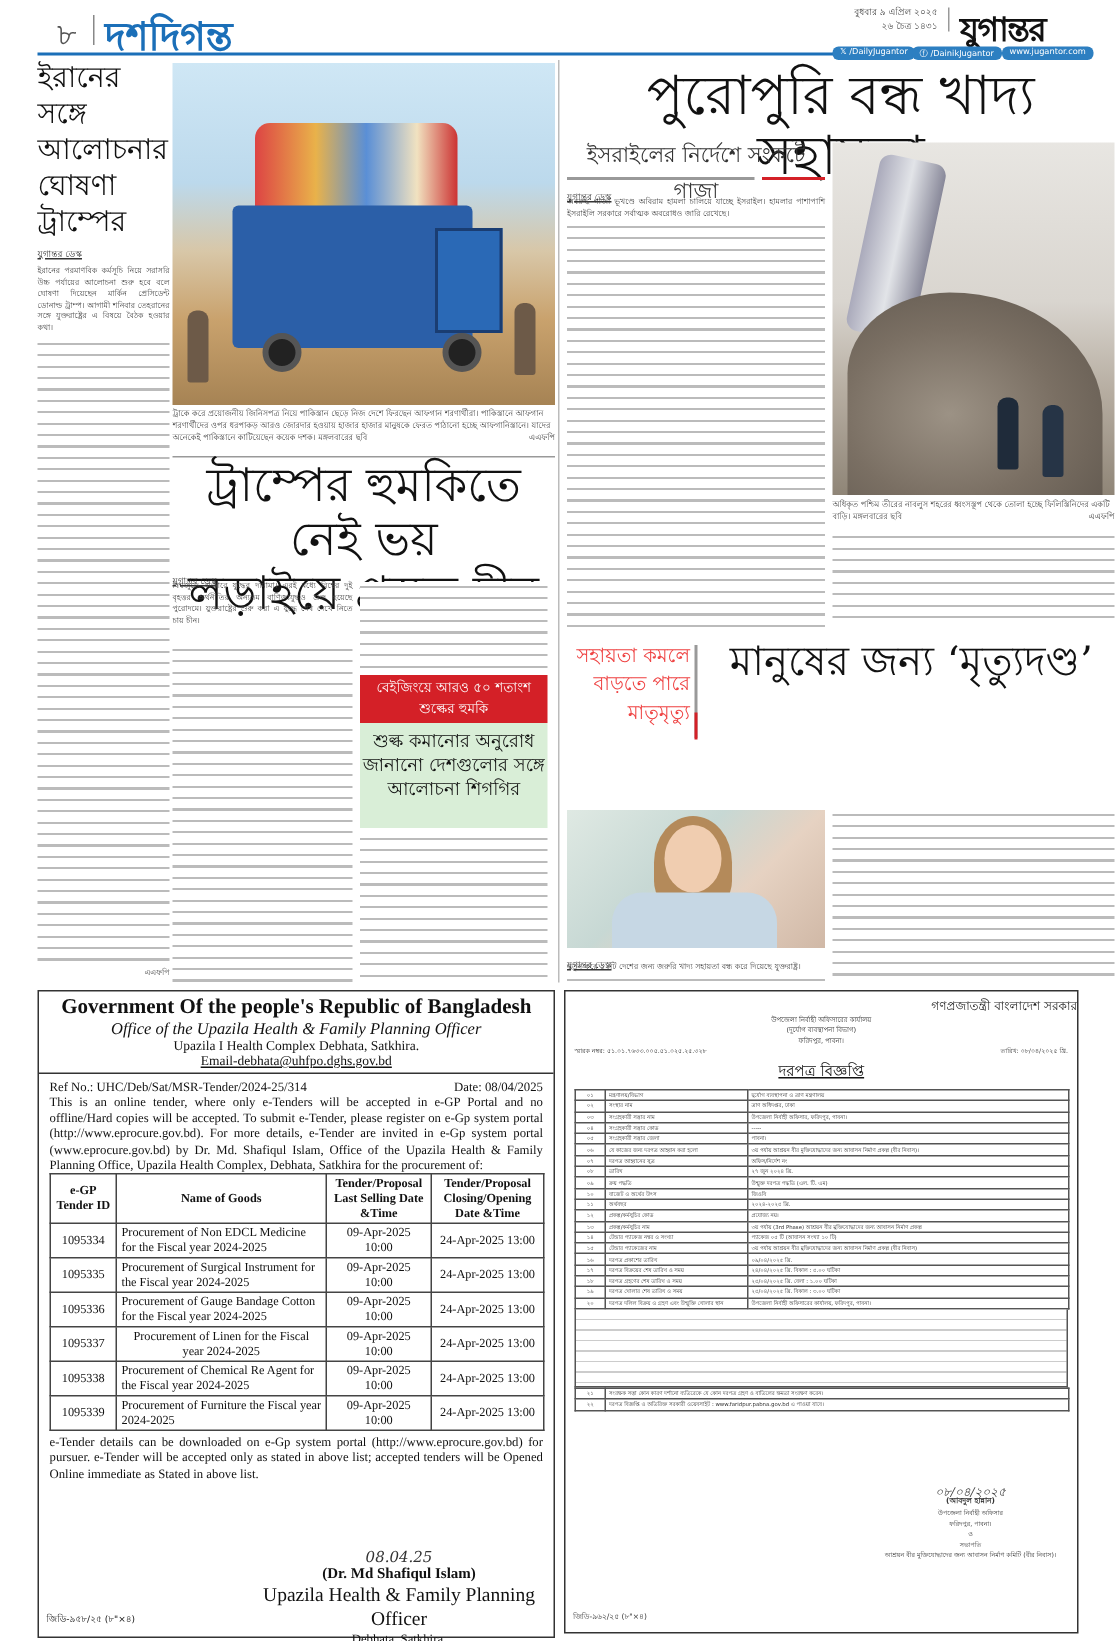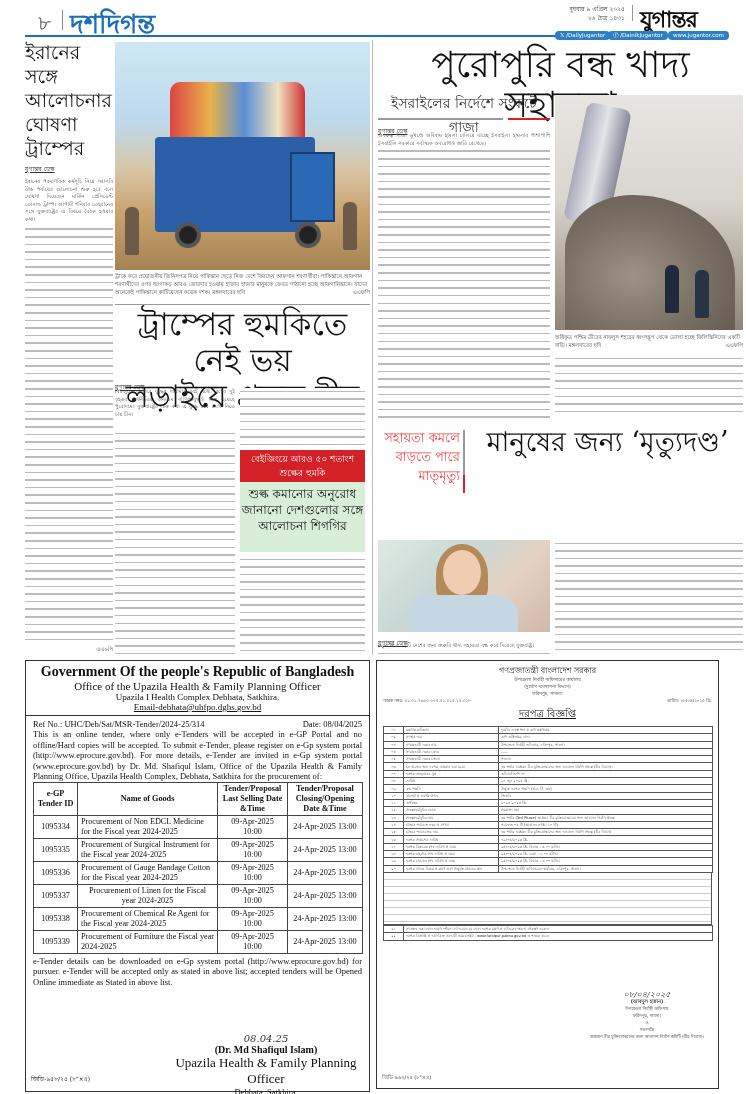--- a/index.html
+++ b/index.html
@@ -141,21 +141,21 @@
   <div class="abs mother-face"></div>
   <div class="abs" style="left:30px; top:55px; width:110px; height:40px; background:#c6d7e4; border-radius:20px 20px 0 0;"></div>
 </div>
 <div class="abs byline" style="left:378px; top:634px;">যুগান্তর ডেস্ক</div>
 <div class="abs body-text" style="left:378px; top:642px; width:172px;">নতুন করে ১২টি দেশের জন্য জরুরি খাদ্য সহায়তা বন্ধ করে দিয়েছে যুক্তরাষ্ট্র।</div>
 <div class="abs fill-lines" style="left:378px; top:650px; width:172px; height:8px;"></div>
 <div class="abs fill-lines" style="left:555px; top:540px; width:188px; height:116px;"></div>
 
 <div class="abs ad1">
   <div class="center" style="font-size:14px; font-weight:bold; margin-top:3px;">Government Of the people's Republic of Bangladesh</div>
-  <div class="center" style="font-size:11px;">Office of the Upazila Health &amp; Family Planning Officer</div>
+  <div class="center" style="font-size:11px;font-style:italic;">Office of the Upazila Health &amp; Family Planning Officer</div>
   <div class="center" style="font-size:9px;">Upazila I Health Complex Debhata, Satkhira.</div>
   <div class="center" style="font-size:9px; text-decoration:underline;">Email-debhata@uhfpo.dghs.gov.bd</div>
   <div style="height:1px; background:#333; margin:3px 0;"></div>
   <div style="font-size:8.5px; padding:0 7px; display:flex; justify-content:space-between;">
     <span>Ref No.: UHC/Deb/Sat/MSR-Tender/2024-25/314</span>
     <span>Date: 08/04/2025</span>
   </div>
   <div style="font-size:8.5px; line-height:10.5px; padding:0 7px; text-align:justify;">This is an online tender, where only e-Tenders will be accepted in e-GP Portal and no offline/Hard copies will be accepted. To submit e-Tender, please register on e-Gp system portal (http://www.eprocure.gov.bd). For more details, e-Tender are invited in e-Gp system portal (www.eprocure.gov.bd) by Dr. Md. Shafiqul Islam, Office of the Upazila Health &amp; Family Planning Office, Upazila Health Complex, Debhata, Satkhira for the procurement of:</div>
   <table>
     <thead>
@@ -209,21 +209,21 @@
   <div style="position:absolute; left:140px; top:372px; width:200px; text-align:center;">
     <div style="font-size:10px; font-family:'DejaVu Serif', serif; font-style:italic; color:#333;">08.04.25</div>
     <div style="font-size:10px; font-weight:bold;">(Dr. Md Shafiqul Islam)</div>
     <div style="font-size:13px; font-weight:normal;">Upazila Health &amp; Family Planning Officer</div>
     <div style="font-size:8.5px;">Debhata, Satkhira.</div>
   </div>
   <div style="position:absolute; left:5px; bottom:6px; font-size:6px; font-family:'DejaVu Sans', sans-serif;">জিডি-৯৫৮/২৫ (৮"×৪)</div>
 </div>
 
 <div class="abs ad2">
-  <div style="text-align:center; font-size:8px; margin-top:3px; color:#222;">গণপ্রজাতন্ত্রী বাংলাদেশ সরকার</div>
+  <div style="text-align:right; font-size:8px; margin-top:3px; color:#222;">গণপ্রজাতন্ত্রী বাংলাদেশ সরকার</div>
   <div style="text-align:center; font-size:4.5px;">উপজেলা নির্বাহী অফিসারের কার্যালয়</div>
   <div style="text-align:center; font-size:4.5px;">(দুর্যোগ ব্যবস্থাপনা বিভাগ)</div>
   <div style="text-align:center; font-size:4.5px;">ফরিদপুর, পাবনা।</div>
   <div style="display:flex; justify-content:space-between; font-size:4.2px; padding:0 6px;">
     <span>স্মারক নম্বর: ৫১.০১.৭৬৩৩.০০৫.৫১.০২৫.২৫.৩২৮</span>
     <span>তারিখ: ০৮/০৪/২০২৫ খ্রি.</span>
   </div>
   <div style="text-align:center; font-size:10px; text-decoration:underline; margin:1px 0 3px; color:#111;">দরপত্র বিজ্ঞপ্তি</div>
   <table>
       <tbody id="dorpotro-rows">

